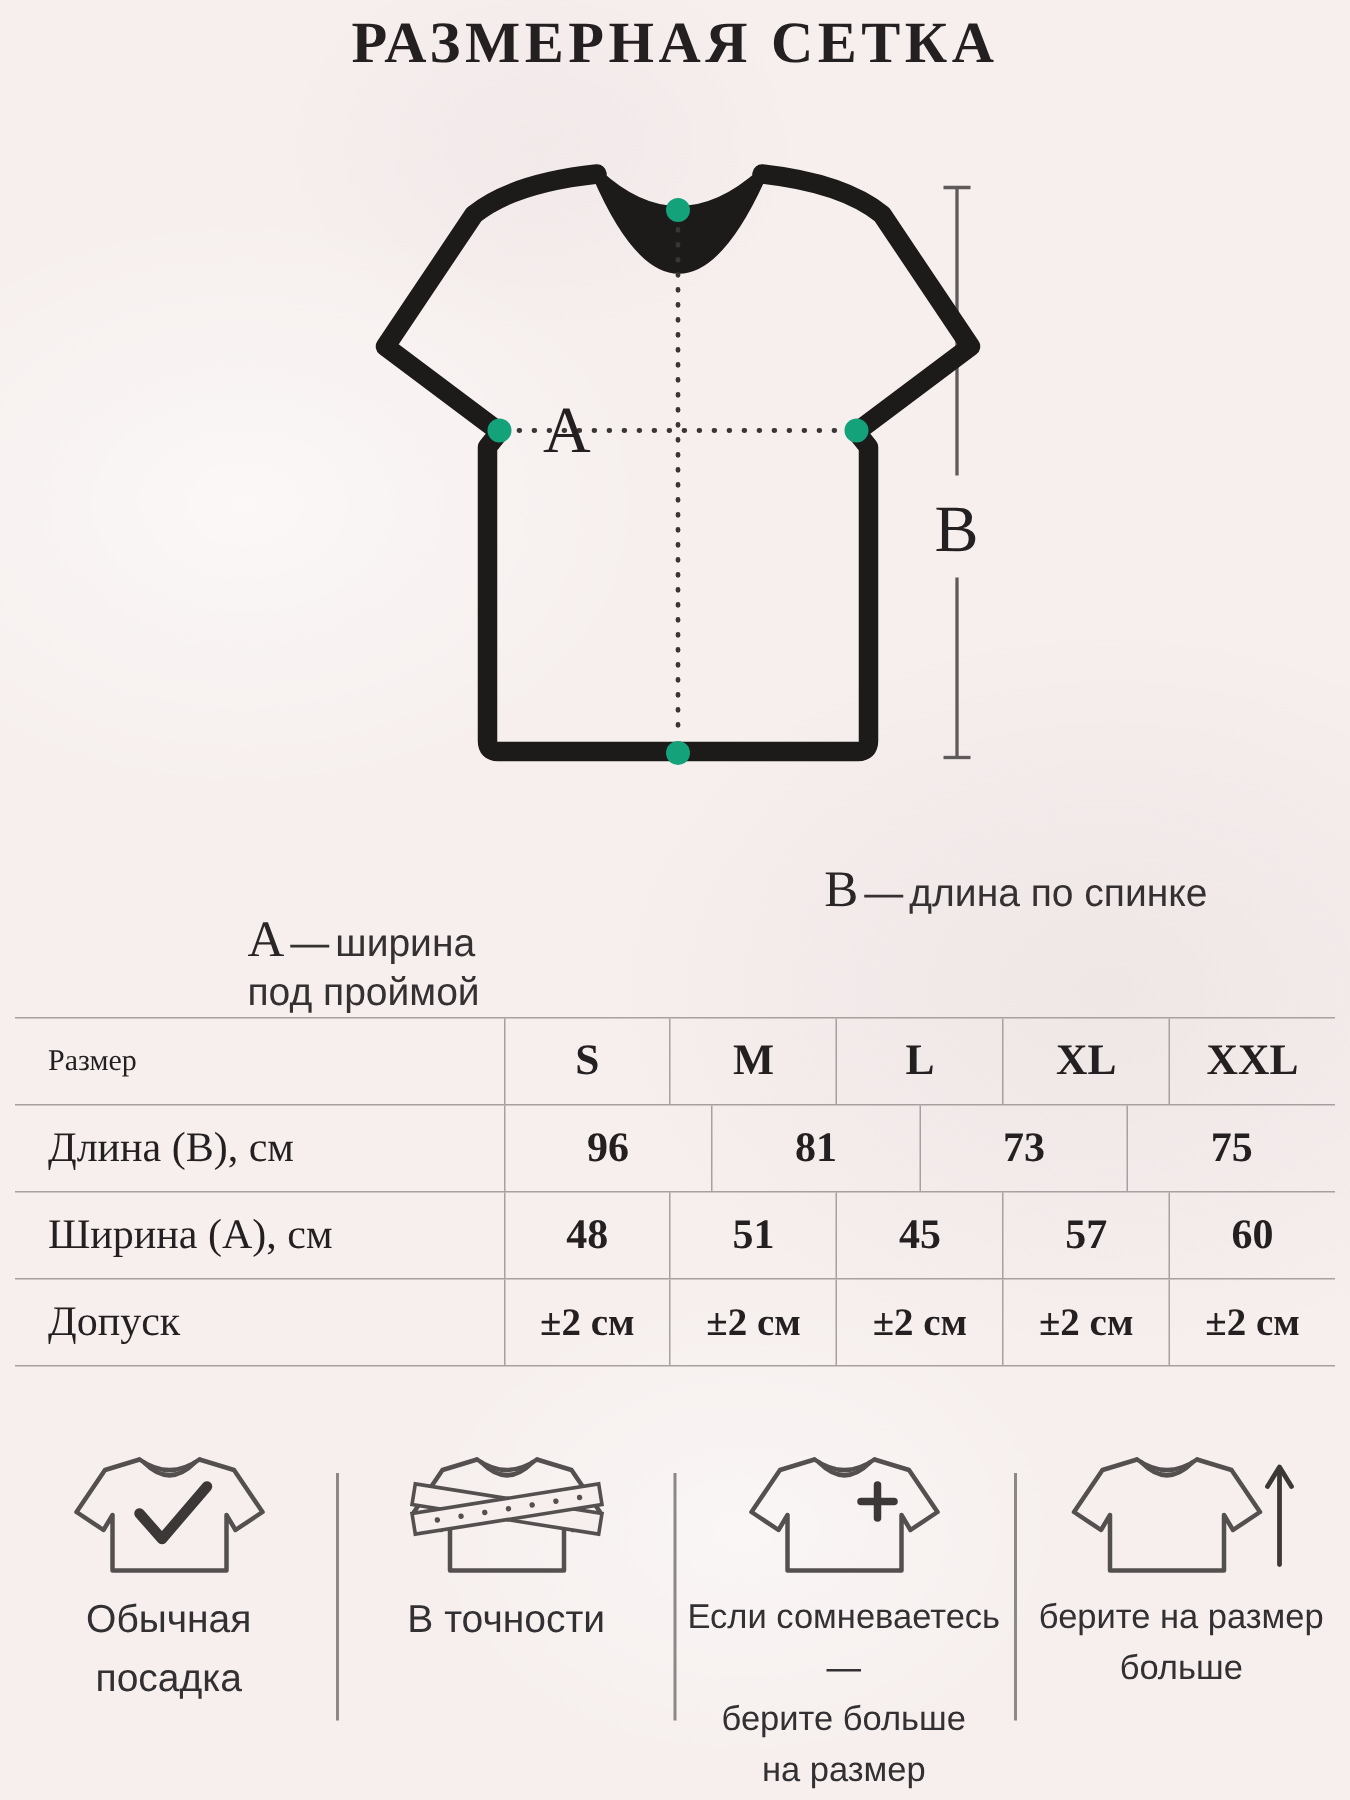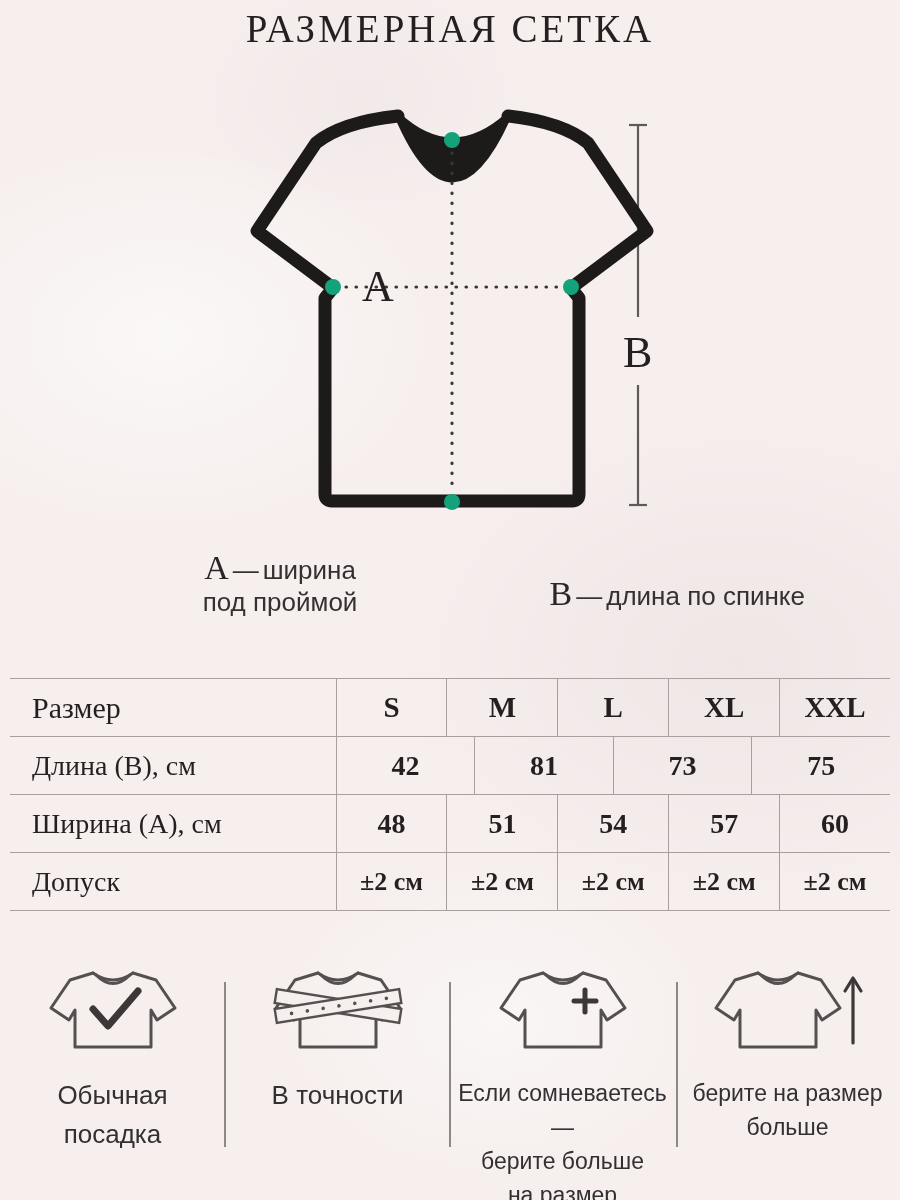--- a/index.html
+++ b/index.html
@@ -9,42 +9,42 @@
     color:#262223;
     background-color:#f6efee;
     background-image:
       radial-gradient(ellipse 420px 300px at 18% 28%, rgba(255,255,255,.55), transparent 65%),
       radial-gradient(ellipse 520px 380px at 82% 55%, rgba(232,221,222,.5), transparent 65%),
       radial-gradient(ellipse 360px 260px at 55% 85%, rgba(255,255,255,.45), transparent 60%),
       radial-gradient(ellipse 300px 220px at 40% 8%, rgba(238,228,229,.5), transparent 60%);
   }
   .title{
     position:absolute;top:6px;left:0;width:900px;text-align:center;
-    font-size:39px;font-weight:400;letter-spacing:3px;color:#241f20;
+    font-size:39px;font-weight:700;letter-spacing:3px;color:#241f20;
   }
   .diagram{position:absolute;left:230px;top:95px;width:450px;height:435px;}
-  .legend-a{position:absolute;left:165px;top:549px;width:230px;text-align:center;}
+  .legend-a{position:absolute;left:165px;top:608px;width:230px;}
   .legend-b{position:absolute;left:425px;top:575px;width:380px;text-align:right;}
   .legend-letter{font-family:"Liberation Serif",serif;font-size:34px;color:#2a2526;}
   .legend-text{font-family:"Liberation Sans",sans-serif;font-size:26px;color:#353132;}
   .legend-line2{font-family:"Liberation Sans",sans-serif;font-size:26px;color:#353132;margin-top:0;}
   .size-table{position:absolute;left:10px;top:678px;width:880px;}
   .t-row{display:flex;height:57px;border-bottom:1.5px solid #a89f9f;align-items:stretch;}
   .t-row.first{border-top:1.5px solid #a89f9f;}
   .cell-label{flex:0 0 37%;display:flex;align-items:center;padding-left:22px;box-sizing:border-box;
     font-size:28px;color:#241f20;}
   .cell-val{flex:1;border-left:1.5px solid #a89f9f;display:flex;align-items:center;justify-content:center;
     font-size:28px;font-weight:600;color:#241f20;}
-  .t-row.hdr .cell-label{font-size:30px;text-align:center;}
+  .t-row.hdr .cell-label{font-size:20px;text-align:center;}
   .t-row.hdr .cell-val{font-size:29px;}
   .t-row.tol .cell-val{font-weight:700;font-size:26px;}
   .tips{position:absolute;left:0;top:958px;width:900px;display:flex;}
   .tip{width:25%;display:flex;flex-direction:column;align-items:center;}
   .tip-icon{height:100px;display:flex;align-items:flex-end;justify-content:center;}
-  .tip-caption{font-family:"Liberation Sans",sans-serif;color:#323032;text-align:center;margin-top:18px;}
+  .tip-caption{font-family:"Liberation Sans",sans-serif;color:#323032;text-align:center;margin-top:2px;}
   .tip-caption.big{font-size:26px;line-height:39px;}
   .tip-caption.small{font-size:23px;line-height:34px;}
   .tip-sep{position:absolute;width:1.5px;background:#8d8787;top:982px;height:165px;}
   .sep1{left:224px;} .sep2{left:449px;} .sep3{left:676px;}
   svg text{font-family:"Liberation Serif",serif;}
 </style>
 </head>
 <body>
 
 <div class="title">РАЗМЕРНАЯ СЕТКА</div>
@@ -98,30 +98,30 @@
   <div class="t-row hdr first">
     <div class="cell-label">Размер</div>
     <div class="cell-val">S</div>
     <div class="cell-val">M</div>
     <div class="cell-val">L</div>
     <div class="cell-val">XL</div>
     <div class="cell-val">XXL</div>
   </div>
   <div class="t-row">
     <div class="cell-label">Длина (В), см</div>
-    <div class="cell-val">42</div>
+    <div class="cell-val">96</div>
     <div class="cell-val">81</div>
     <div class="cell-val">73</div>
     <div class="cell-val">75</div>
   </div>
   <div class="t-row">
     <div class="cell-label">Ширина (А), см</div>
     <div class="cell-val">48</div>
     <div class="cell-val">51</div>
-    <div class="cell-val">54</div>
+    <div class="cell-val">45</div>
     <div class="cell-val">57</div>
     <div class="cell-val">60</div>
   </div>
   <div class="t-row tol">
     <div class="cell-label">Допуск</div>
     <div class="cell-val">±2 см</div>
     <div class="cell-val">±2 см</div>
     <div class="cell-val">±2 см</div>
     <div class="cell-val">±2 см</div>
     <div class="cell-val">±2 см</div>

